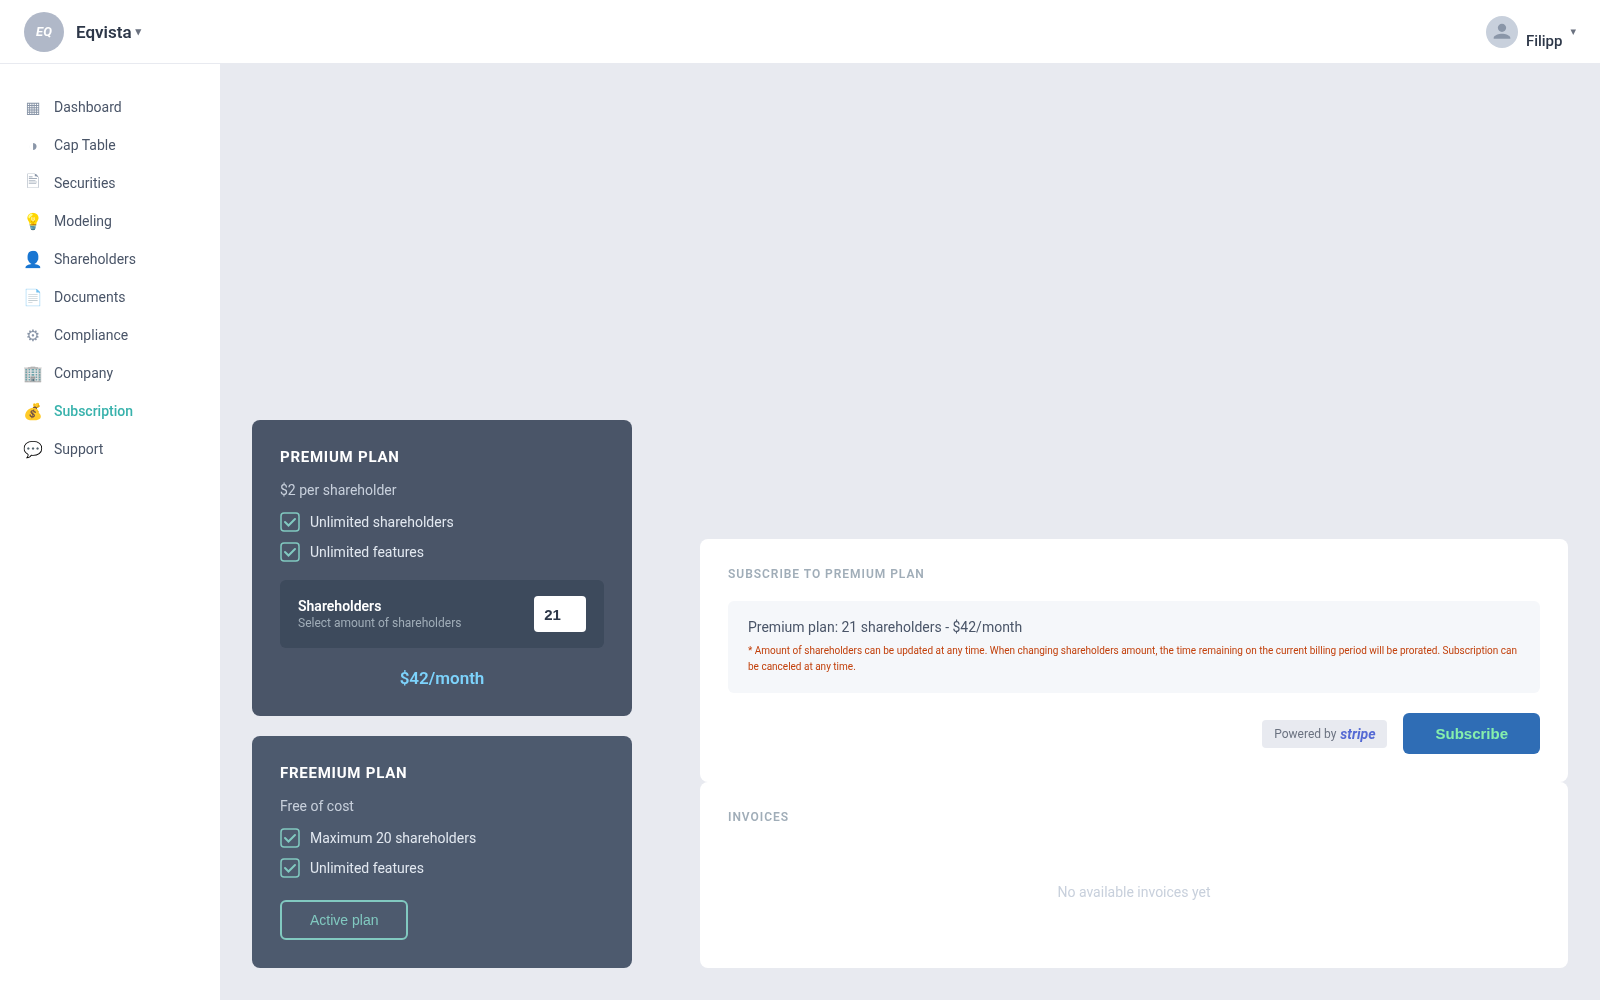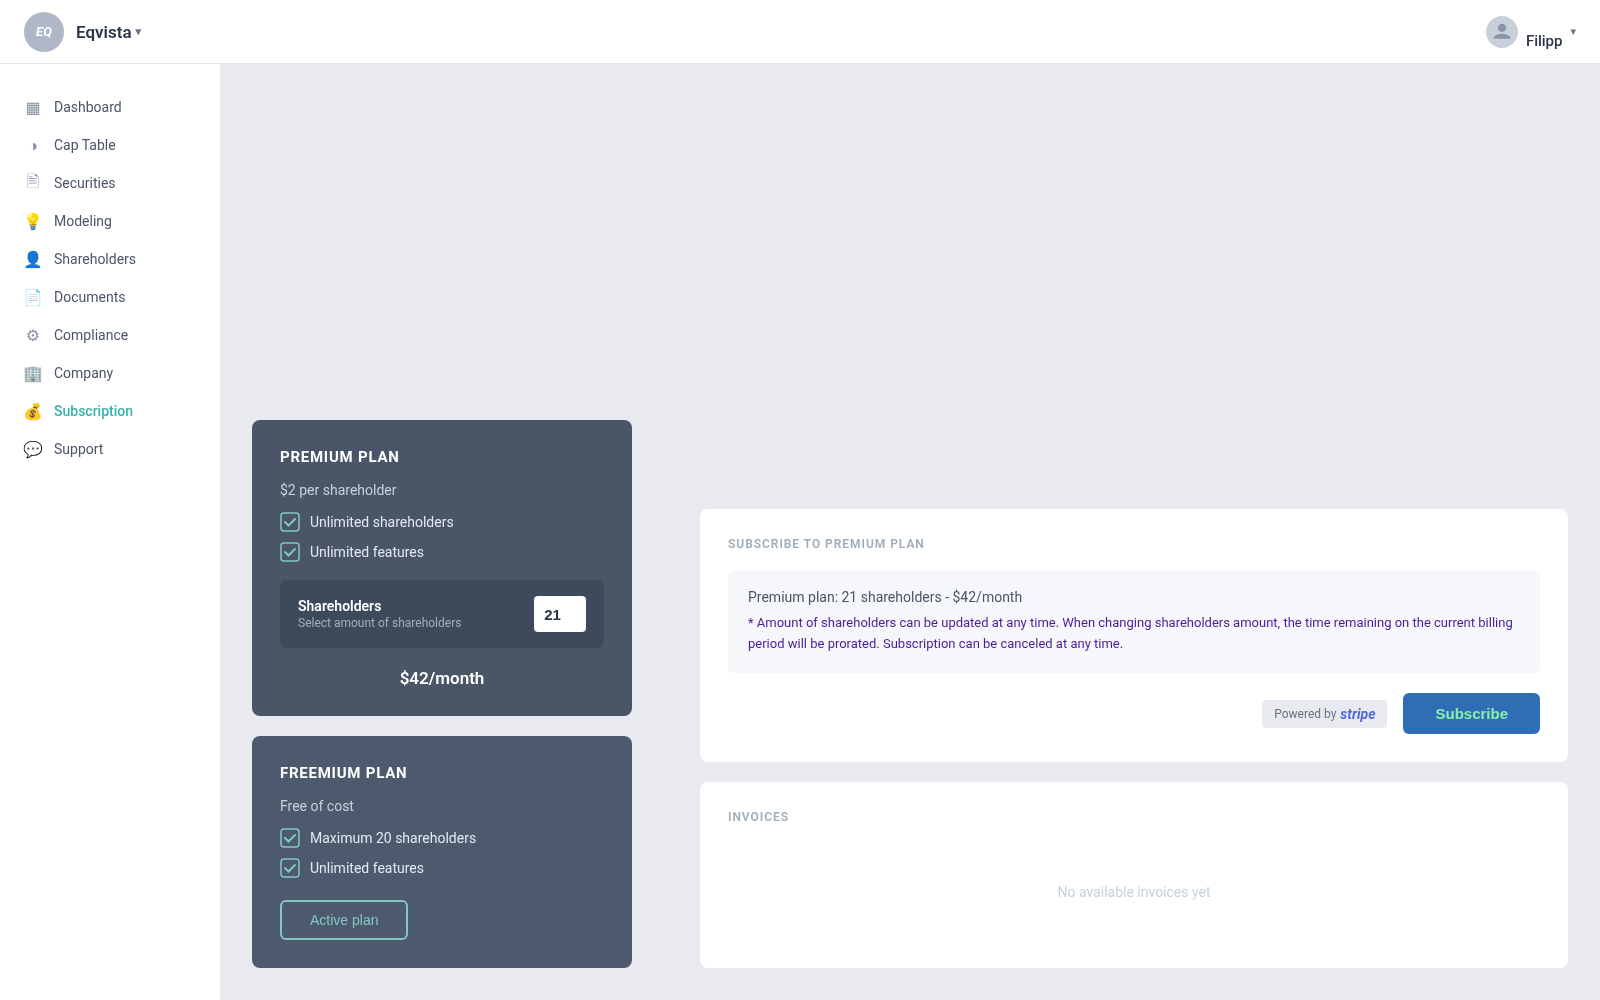--- a/index.html
+++ b/index.html
@@ -203,21 +203,21 @@
       font-size: 15px;
       font-weight: 600;
       color: #2d3748;
     }
 
     .plan-monthly {
       text-align: center;
       margin-top: 20px;
       font-size: 17px;
       font-weight: 600;
-      color: #ffffff;
+      color: #7dd3fc;
     }
 
     
     .active-plan-btn {
       display: inline-block;
       margin-top: 12px;
       padding: 10px 28px;
       border: 2px solid #81c9c0;
       border-radius: 6px;
       color: #81c9c0;
@@ -225,21 +225,20 @@
       font-weight: 500;
       background: transparent;
       cursor: pointer;
     }
 
     
     .right-col {
       flex: 1;
       display: flex;
       flex-direction: column;
-      gap: 20px;
       padding-left: 44px;
     }
 
     
     .subscribe-card {
       background: #fff;
       border-radius: 8px;
       padding: 28px;
     }
     .subscribe-title {
@@ -255,22 +254,22 @@
       border-radius: 6px;
       padding: 18px 20px;
       margin-bottom: 20px;
     }
     .subscribe-info-title {
       font-size: 14px;
       color: #4a5568;
       margin-bottom: 8px;
     }
     .subscribe-info-desc {
-      font-size: 13px;
-      color: #4c1d95;
+      font-size: 10px;
+      color: #c2410c;
       line-height: 1.6;
     }
 
     
     .card-input-row {
       display: flex;
       align-items: center;
       border: 1px solid #e2e8f0;
       border-radius: 6px;
       padding: 10px 16px;

